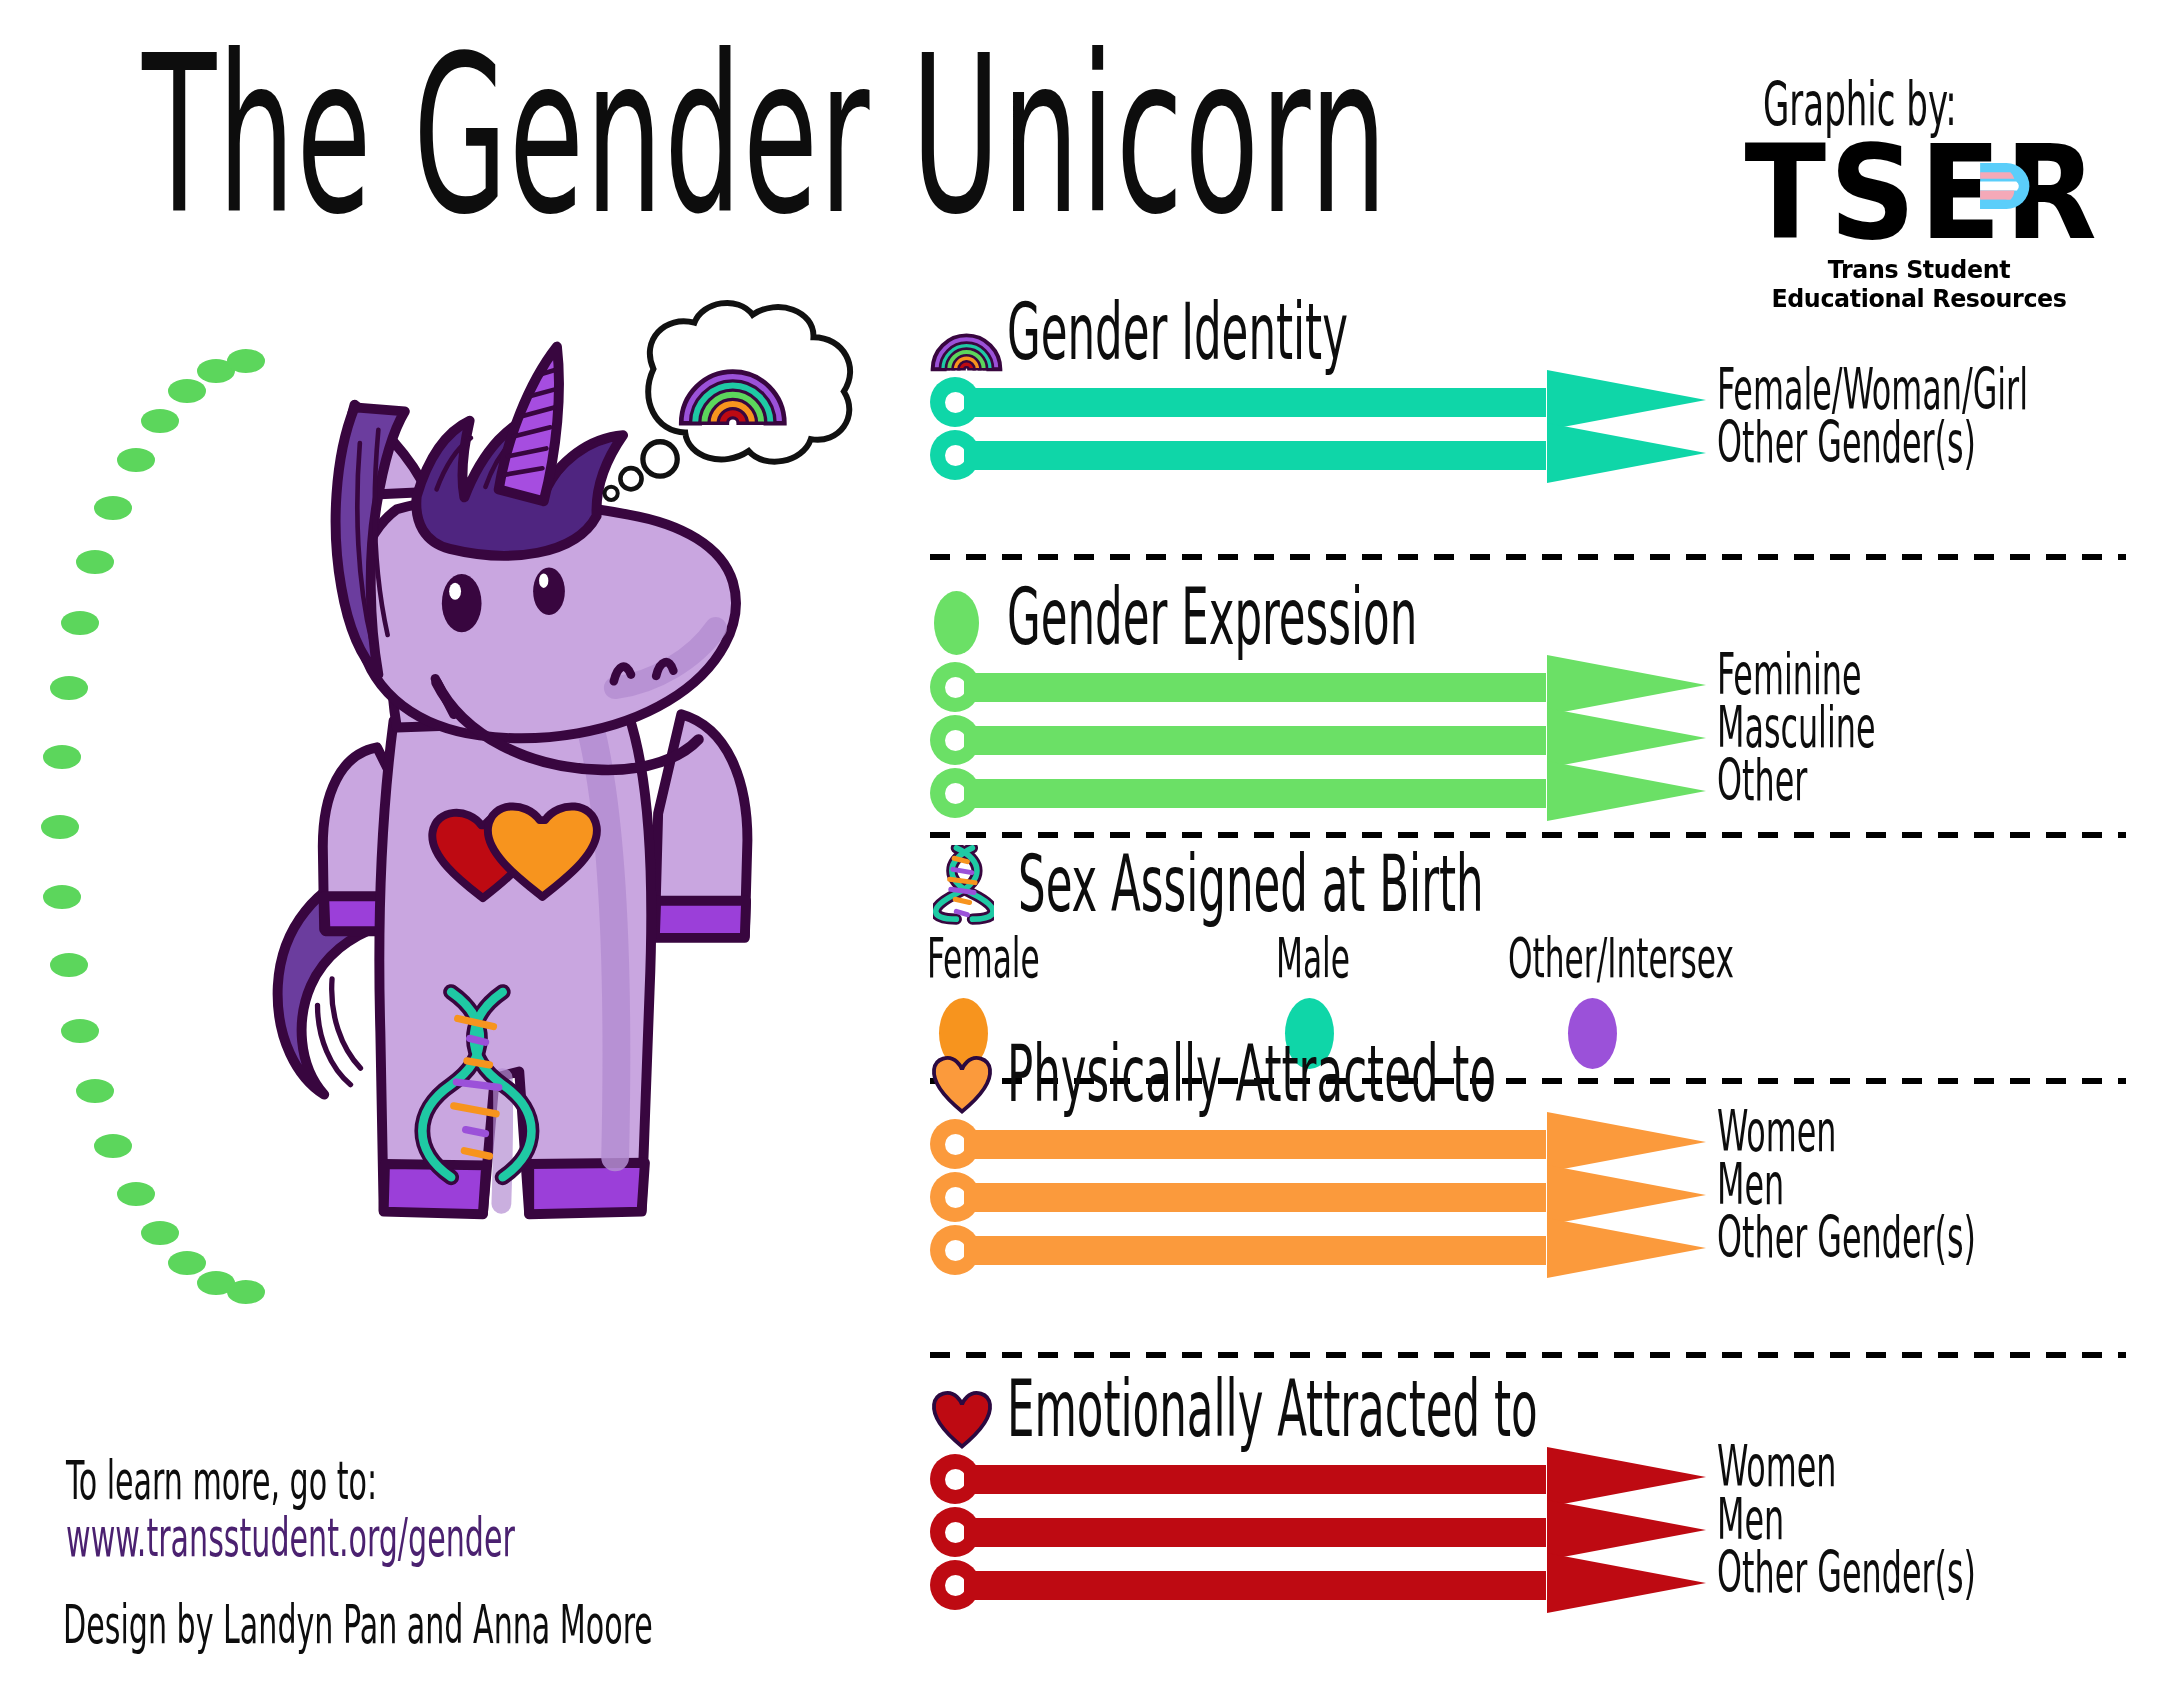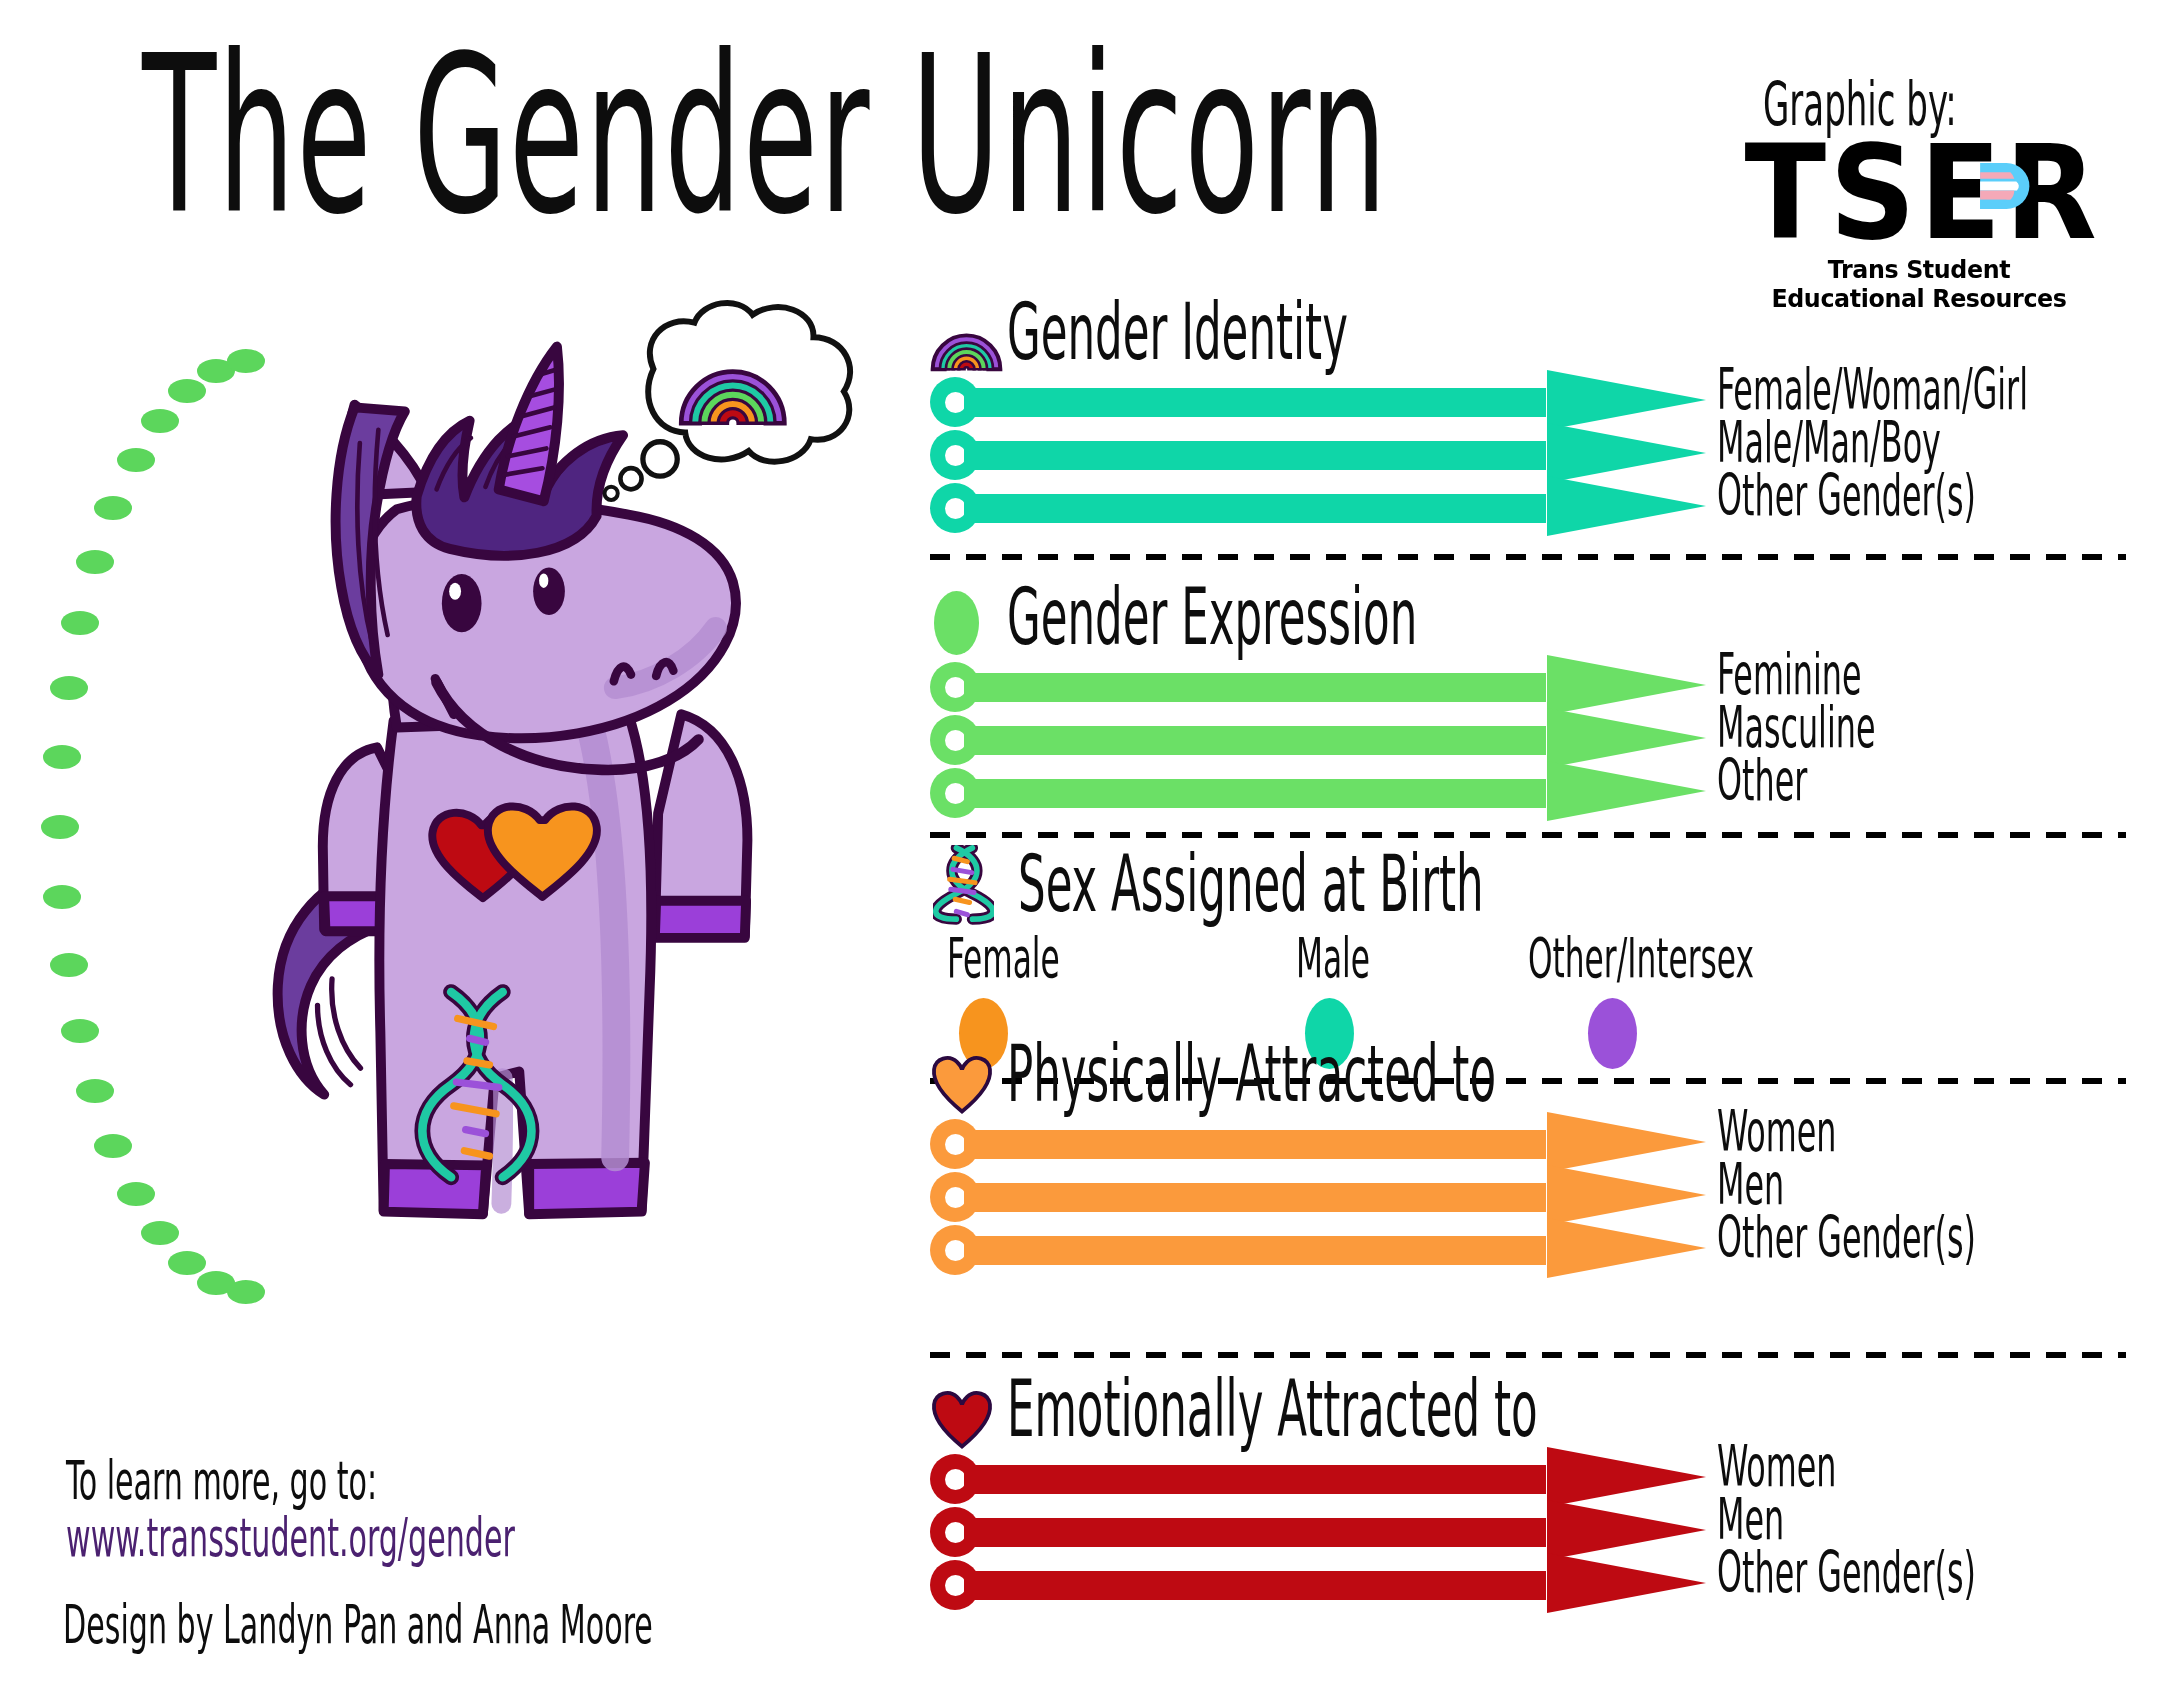--- a/index.html
+++ b/index.html
@@ -49,21 +49,21 @@
   .arrow-row .shaft{position:absolute;left:34px;top:4px;height:29px;}
   .arrow-row .head{position:absolute;top:-13.2px;width:0;height:0;
                    border-top:30px solid transparent;border-bottom:30px solid transparent;}
   .arrow-row .lbl{position:absolute;top:-22.5px;}
   .arrow-row .lbl .hand{font-size:57px;line-height:57px;}
 
   .dashed{position:absolute;left:930px;width:1196px;height:6px;
           background-image:repeating-linear-gradient(to right,#000 0 20px,transparent 20px 36px);}
 
   
-  .sab-col{position:absolute;text-align:right;margin-left:20px;}
+  .sab-col{position:absolute;text-align:right;}
   .sab-col .cap .hand{font-size:56px;line-height:56px;}
   .sab-dot{width:49px;height:71px;border-radius:50%;margin-top:12px;}
 
   
   #learn{left:53px;top:1452px;margin-left:13px;}
   #learn .l1 .hand{font-size:54px;line-height:57px;}
   #learn .l2 .hand{font-size:54px;line-height:57px;color:#4b2170;}
   #design{left:63px;top:1598px;}
   #design .hand{font-size:54px;line-height:54px;}
 
@@ -253,28 +253,20 @@
       <div class="head" style="left:617px;border-left:159px solid #0FD6A8"></div>
       <div class="lbl" style="left:787px">
         <span class="hand">Female/Woman/Girl</span>
       </div>
     </div>
     <div class="arrow-row">
       <div class="knob" style="background:#0FD6A8"></div>
       <div class="shaft" style="width:582px;background:#0FD6A8"></div>
       <div class="head" style="left:617px;border-left:159px solid #0FD6A8"></div>
       <div class="lbl" style="left:787px">
-        <span class="hand">Male/Man/Boy</span>
-      </div>
-    </div>
-    <div class="arrow-row">
-      <div class="knob" style="background:#0FD6A8"></div>
-      <div class="shaft" style="width:582px;background:#0FD6A8"></div>
-      <div class="head" style="left:617px;border-left:159px solid #0FD6A8"></div>
-      <div class="lbl" style="left:787px">
         <span class="hand">Other Gender(s)</span>
       </div>
     </div>
   </div>
 </div>
 
 <div class="dashed" style="top:554px"></div>
 
 <div class="section" id="sec-gender-expression" style="top:579px;">
   <div class="sec-head">

